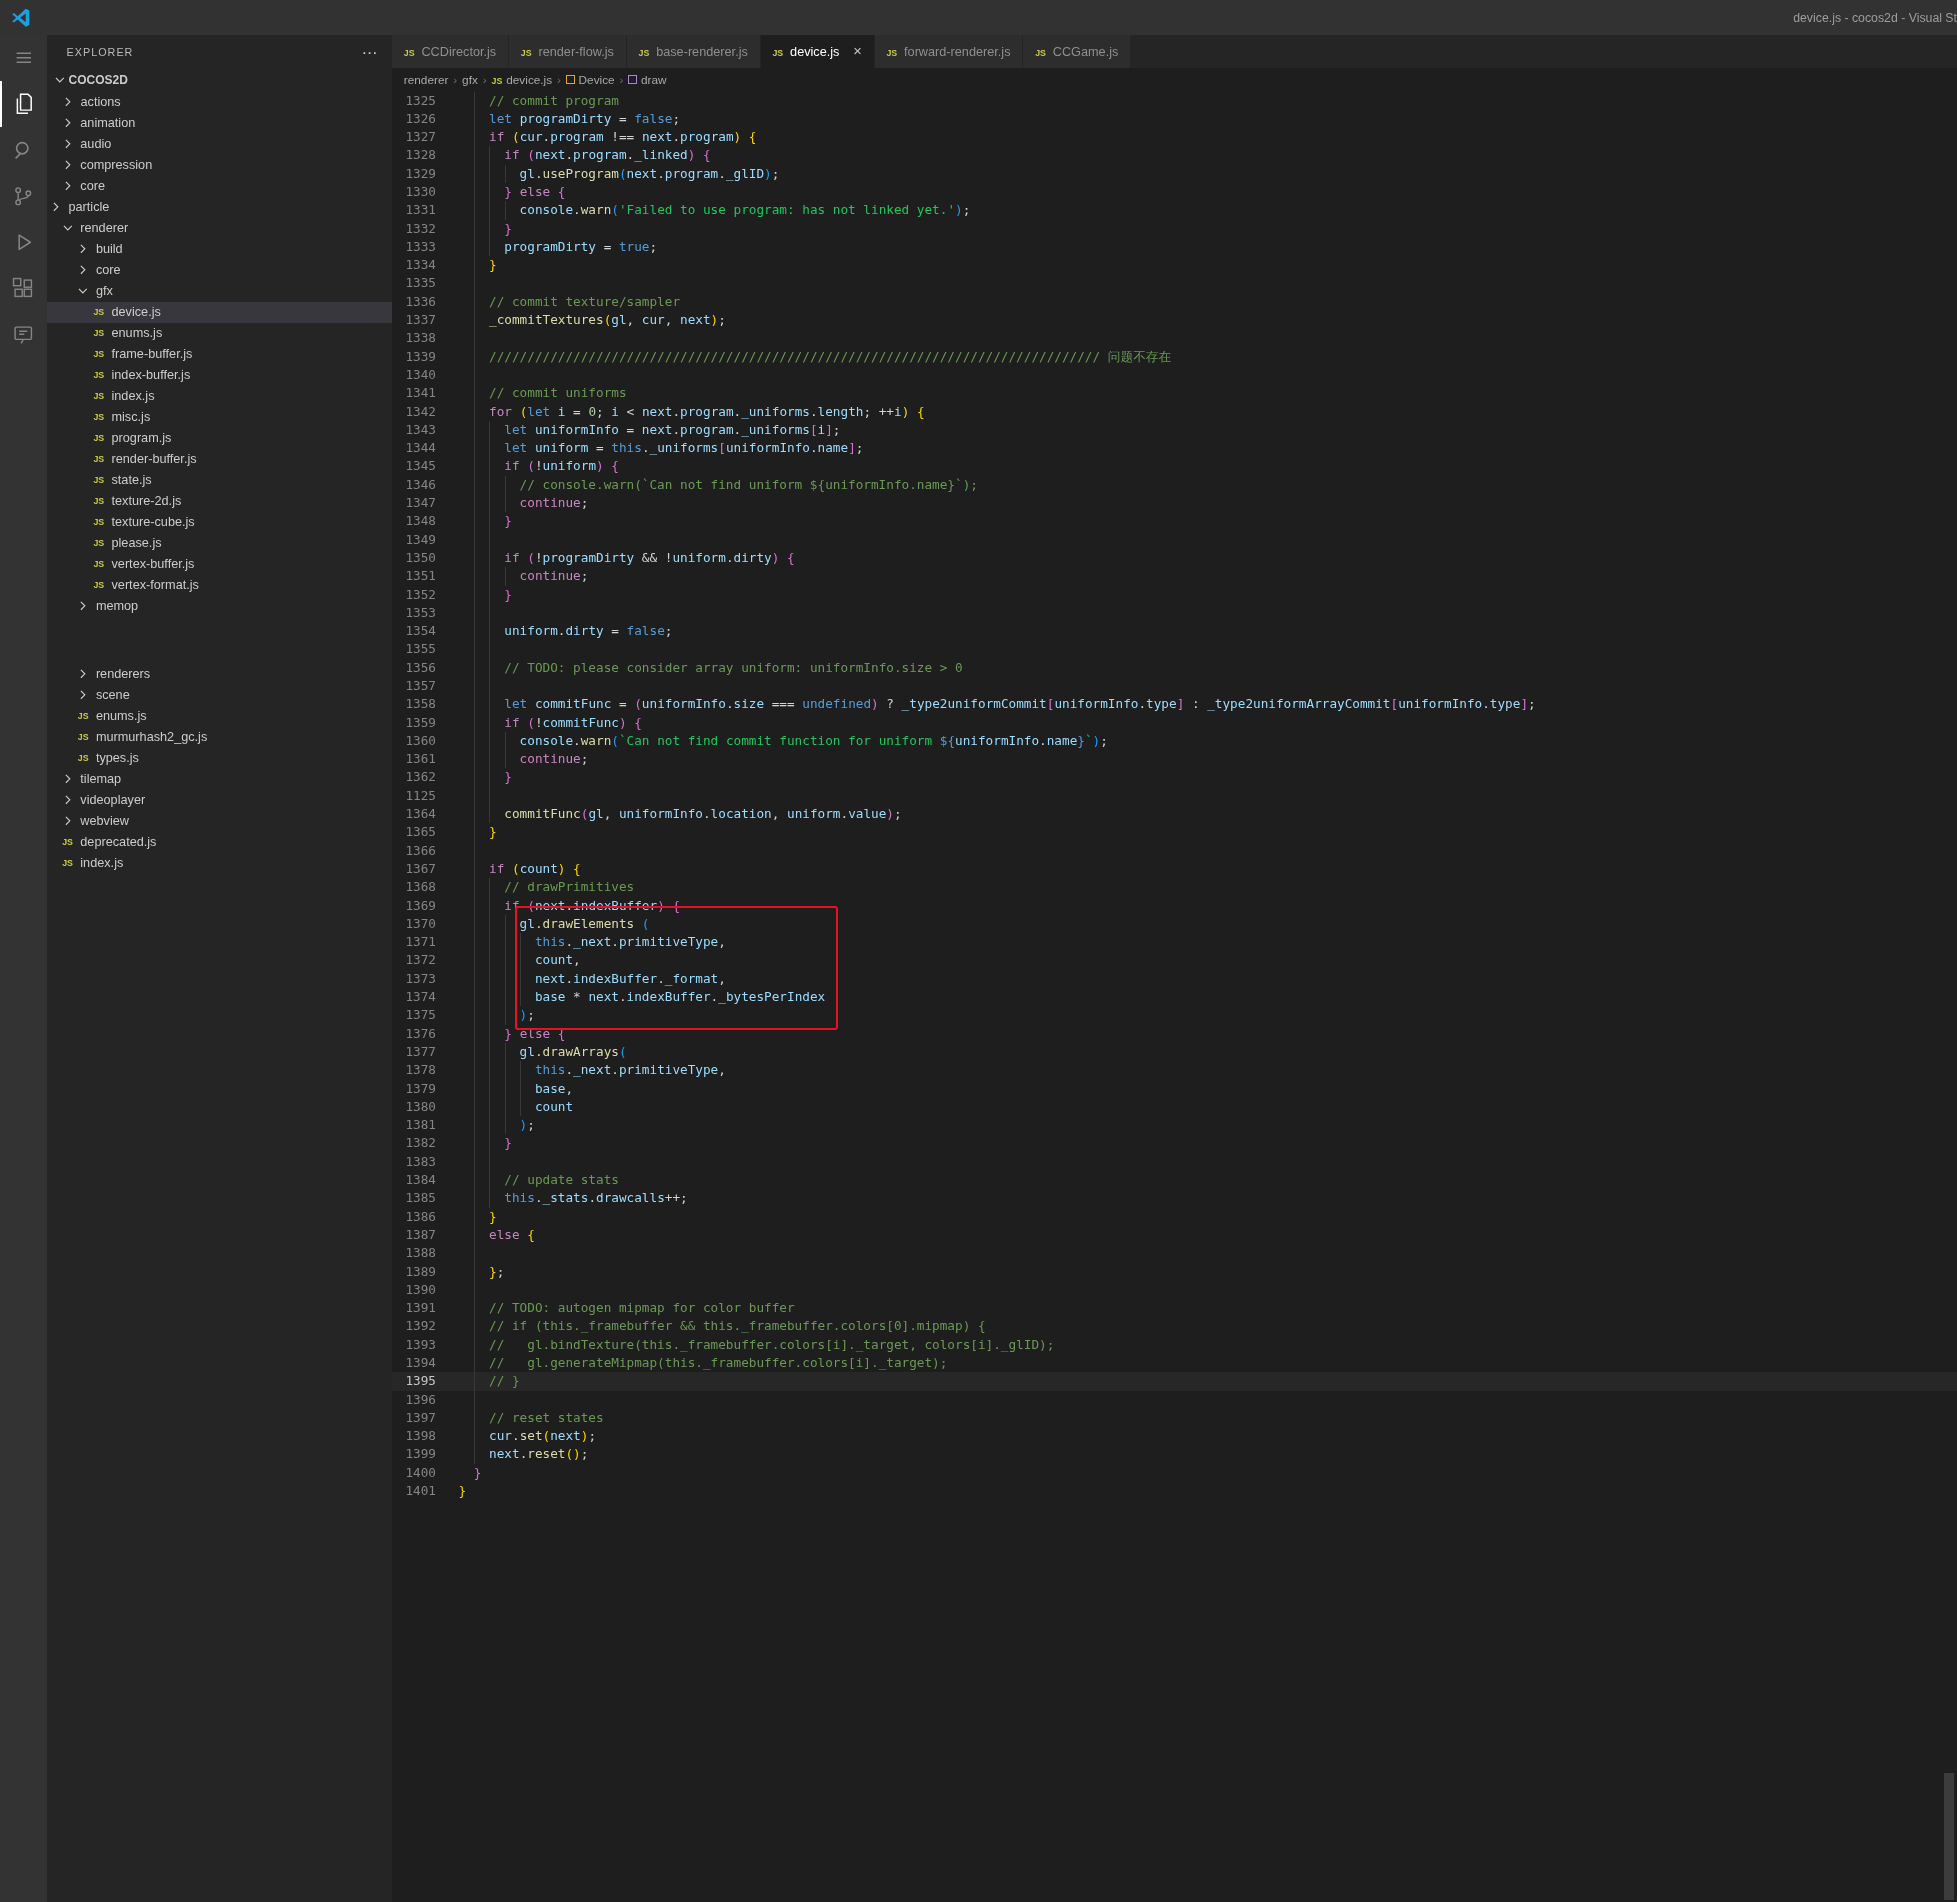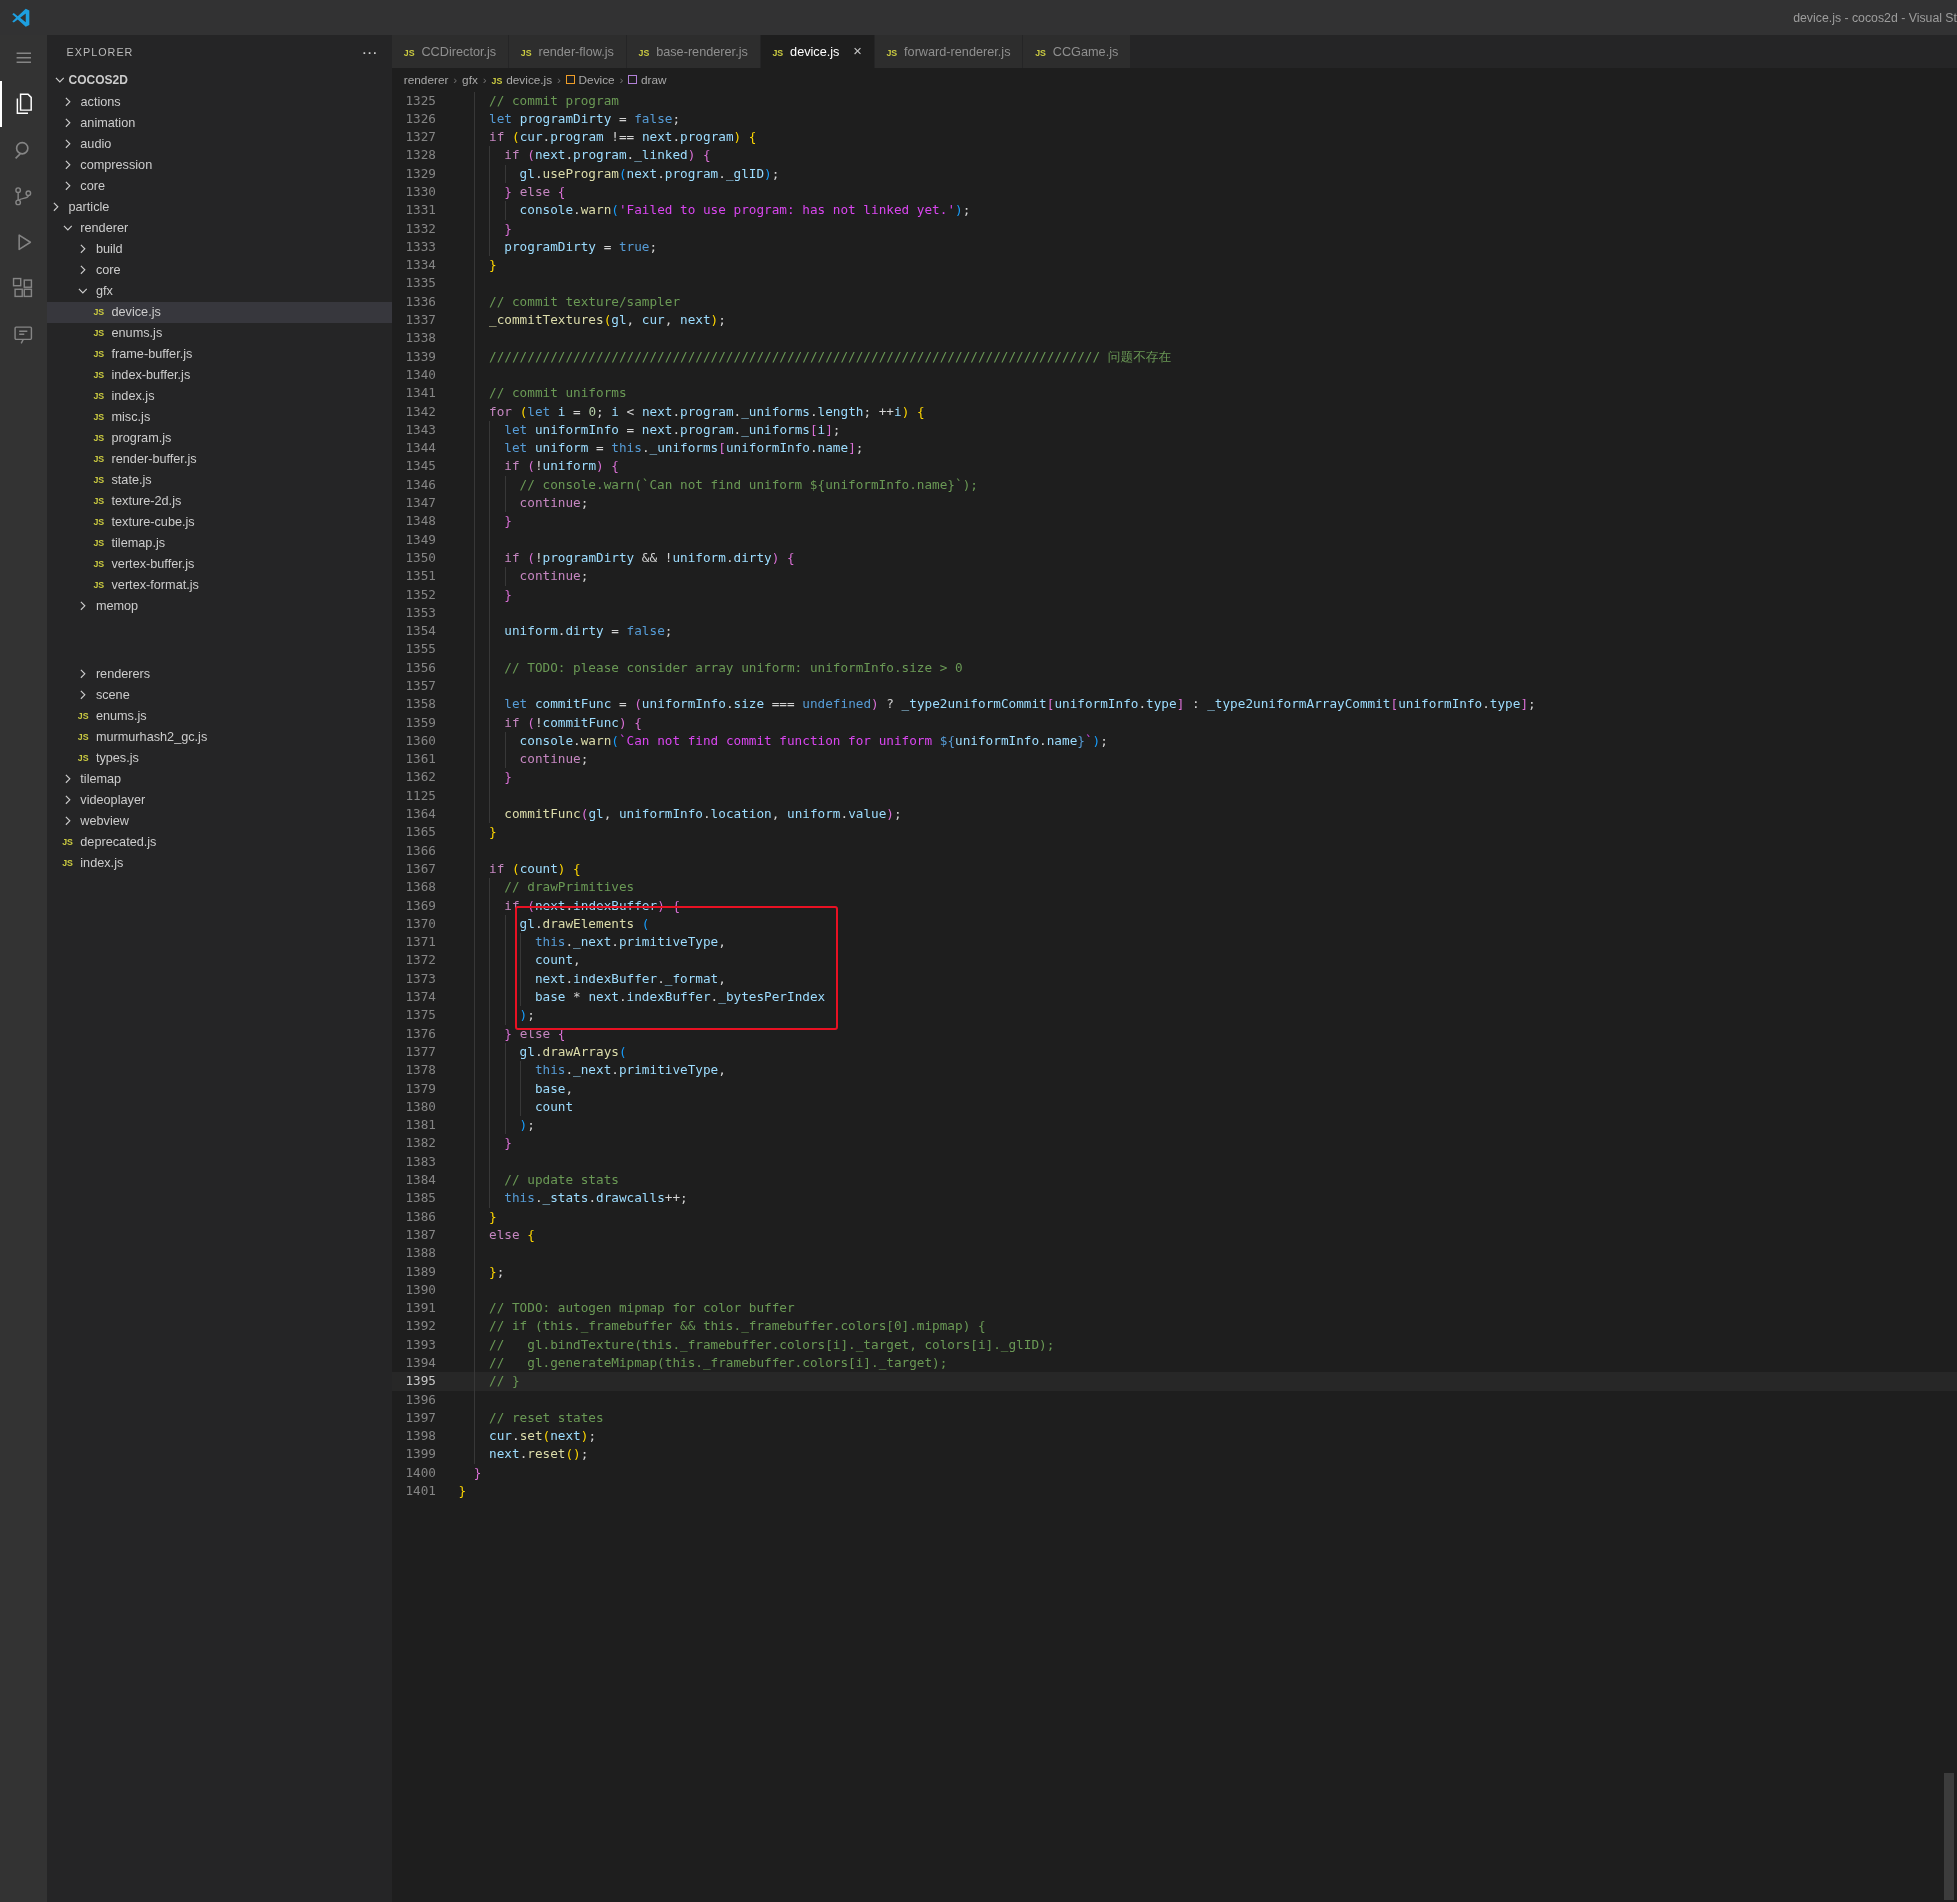--- a/index.html
+++ b/index.html
@@ -60,21 +60,21 @@
     font-family:"DejaVu Sans Mono",monospace; font-size:12.7px; }
   .code-lines { position:relative; }
   .code-line { display:flex; height:18.3px; line-height:18.3px; position:relative; white-space:pre; }
   .code-line.current { background:rgba(255,255,255,0.045); }
   .code-line.current .line-number { color:#c6c6c6; }
   .line-number { width:44px; flex:none; text-align:right; color:#858585; margin-right:22.5px; }
   .line-text { white-space:pre; }
   .guide { position:absolute; top:0; bottom:0; width:1px; background:#383838; }
 
   .t-w{color:#d4d4d4} .t-c{color:#6a9955} .t-k{color:#c586c0} .t-d{color:#569cd6}
-  .t-s{color:#d946ef} .t-n{color:#b5cea8} .t-f{color:#dcdcaa} .t-v{color:#9cdcfe}
+  .t-s{color:#22c55e} .t-n{color:#b5cea8} .t-f{color:#dcdcaa} .t-v{color:#9cdcfe}
   .t-o{color:#d4d4d4} .t-p{color:#d4d4d4}
   .t-b1{color:#ffd700} .t-b2{color:#da70d6} .t-b3{color:#179fff}
 
   .anno { position:absolute; border:2.9px solid #e81123; border-radius:2.9px; pointer-events:none; }
   .vthumb { position:absolute; right:2.9px; width:9.8px; background:rgba(121,121,121,0.33); }
 </style>
 </head>
 <body>
 
 <div class="window">
@@ -294,21 +294,21 @@
           <div class="tree-row" style="padding-left: 43px;">
             <span class="twisty">
               <span class="js-badge">JS</span>
             </span>
             <span class="tree-label">texture-cube.js</span>
           </div>
           <div class="tree-row" style="padding-left: 43px;">
             <span class="twisty">
               <span class="js-badge">JS</span>
             </span>
-            <span class="tree-label">tilemap.js</span>
+            <span class="tree-label">please.js</span>
           </div>
           <div class="tree-row" style="padding-left: 43px;">
             <span class="twisty">
               <span class="js-badge">JS</span>
             </span>
             <span class="tree-label">vertex-buffer.js</span>
           </div>
           <div class="tree-row" style="padding-left: 43px;">
             <span class="twisty">
               <span class="js-badge">JS</span>

